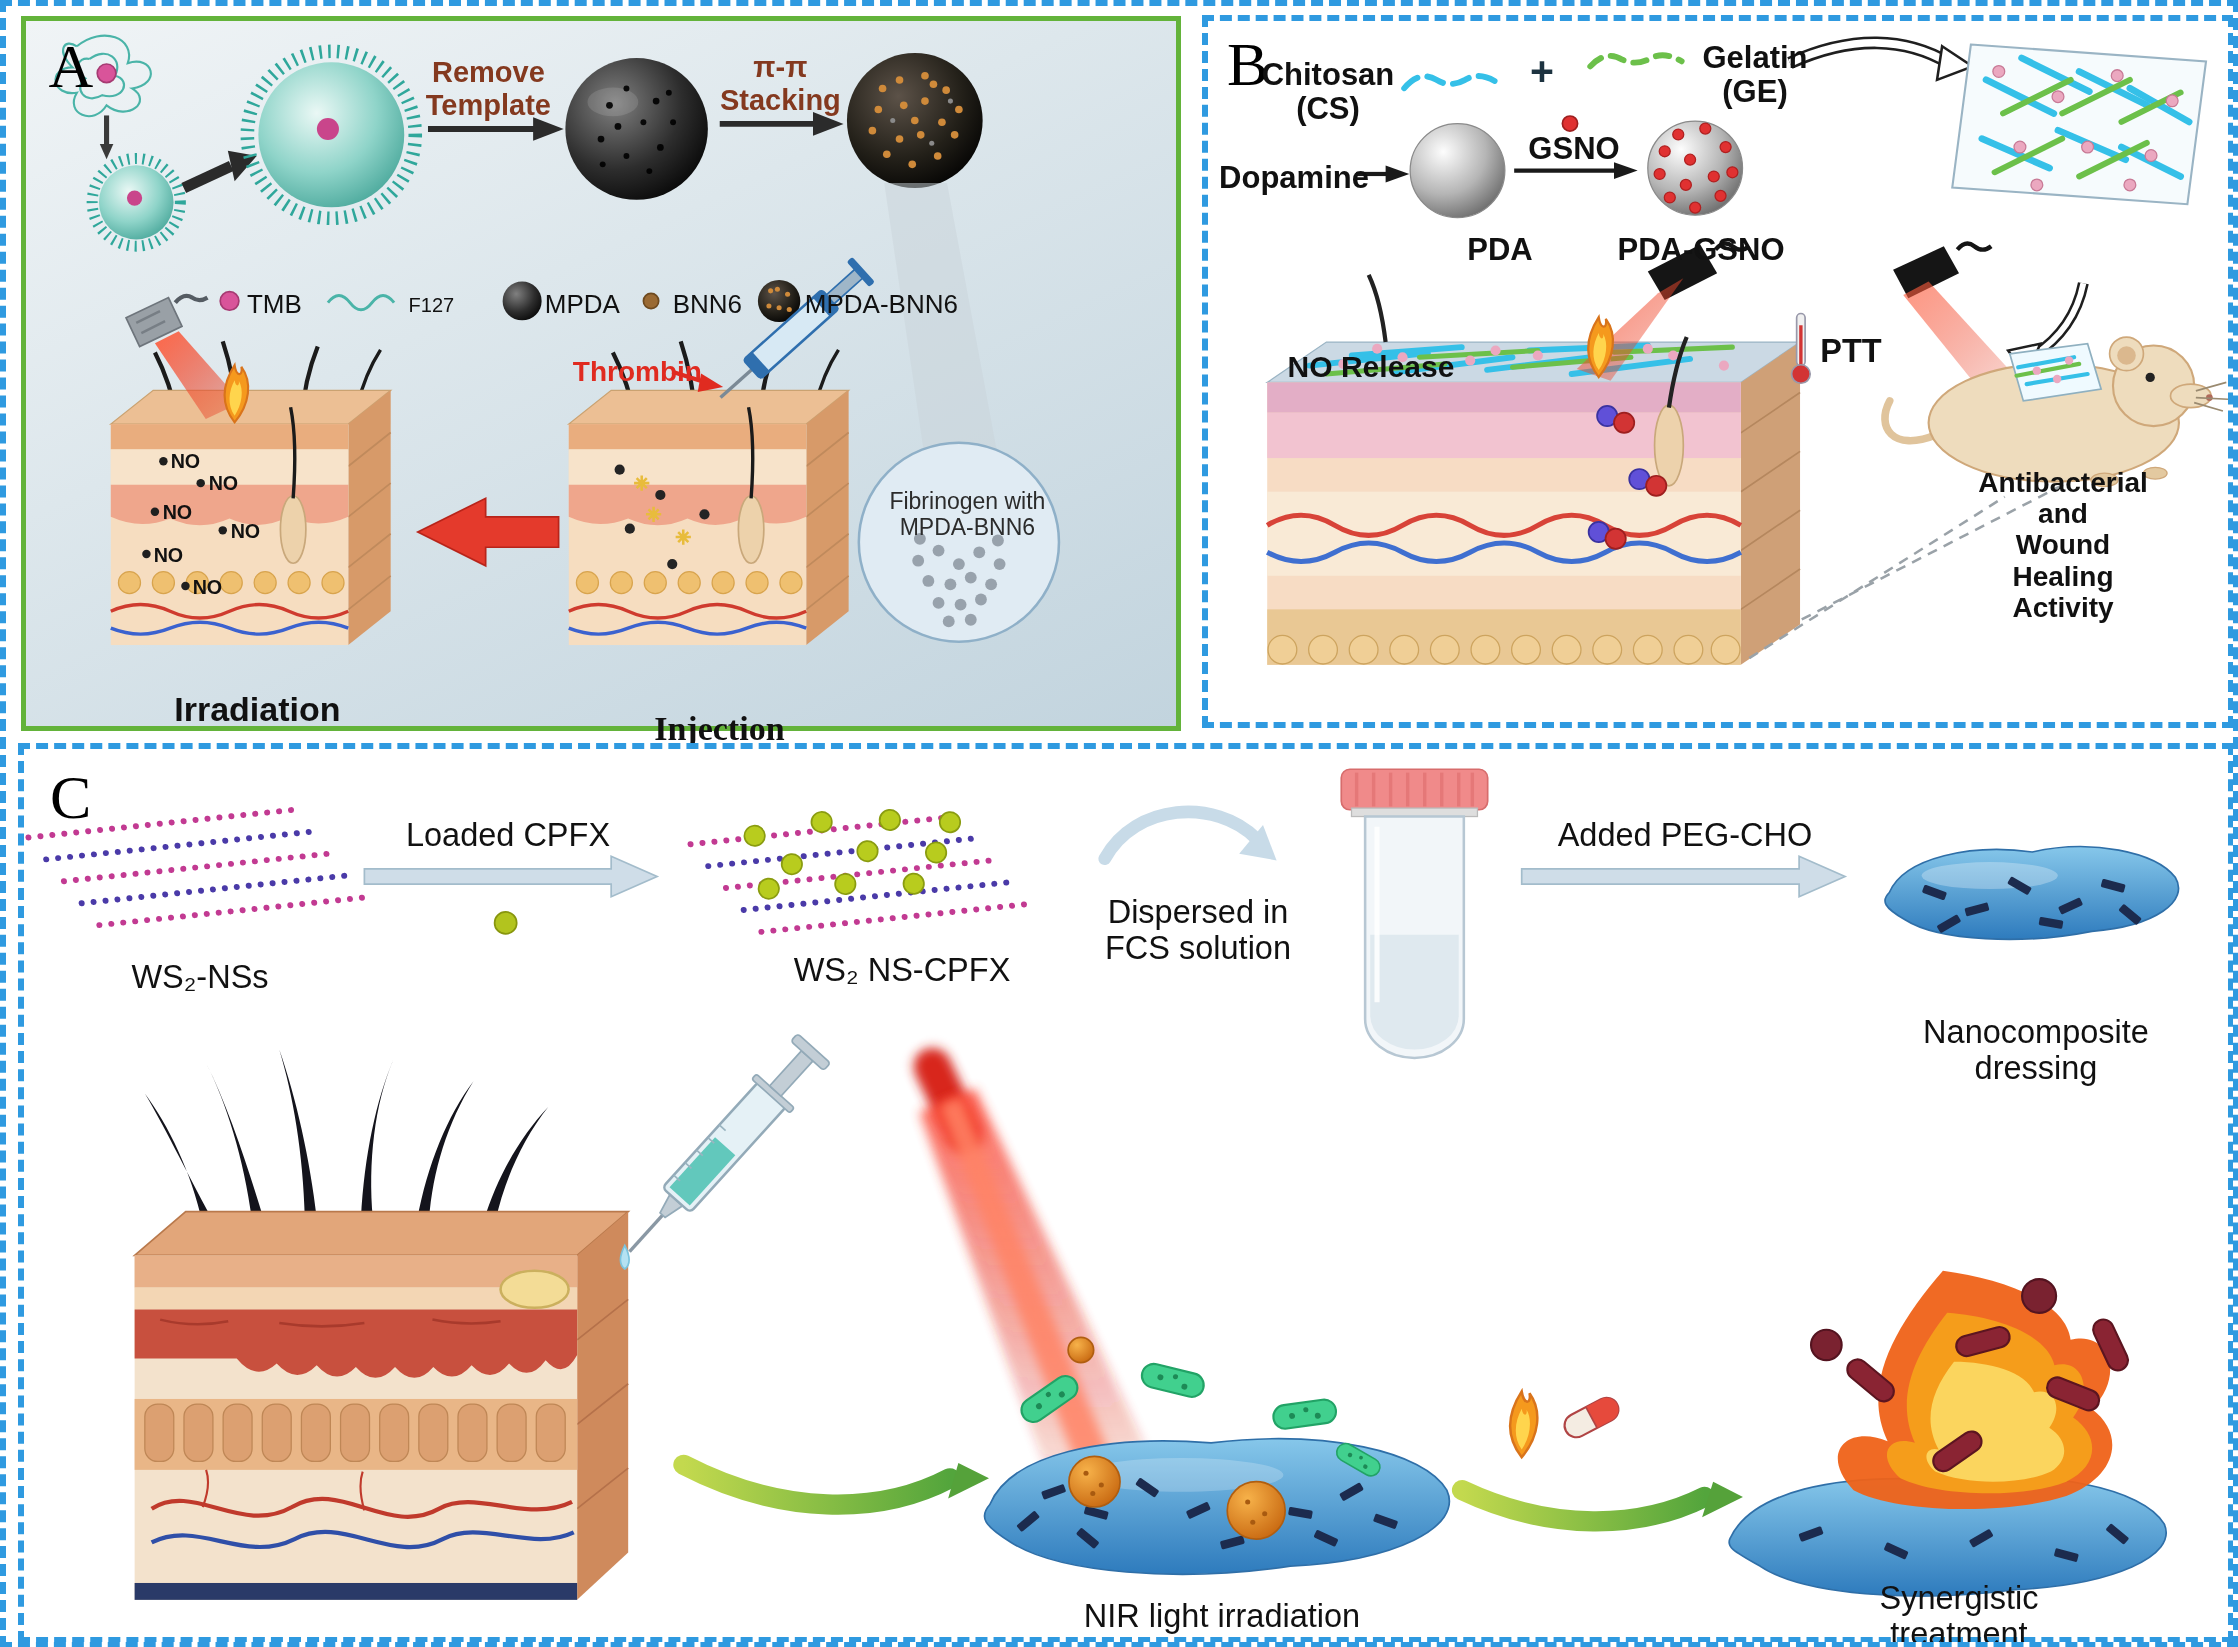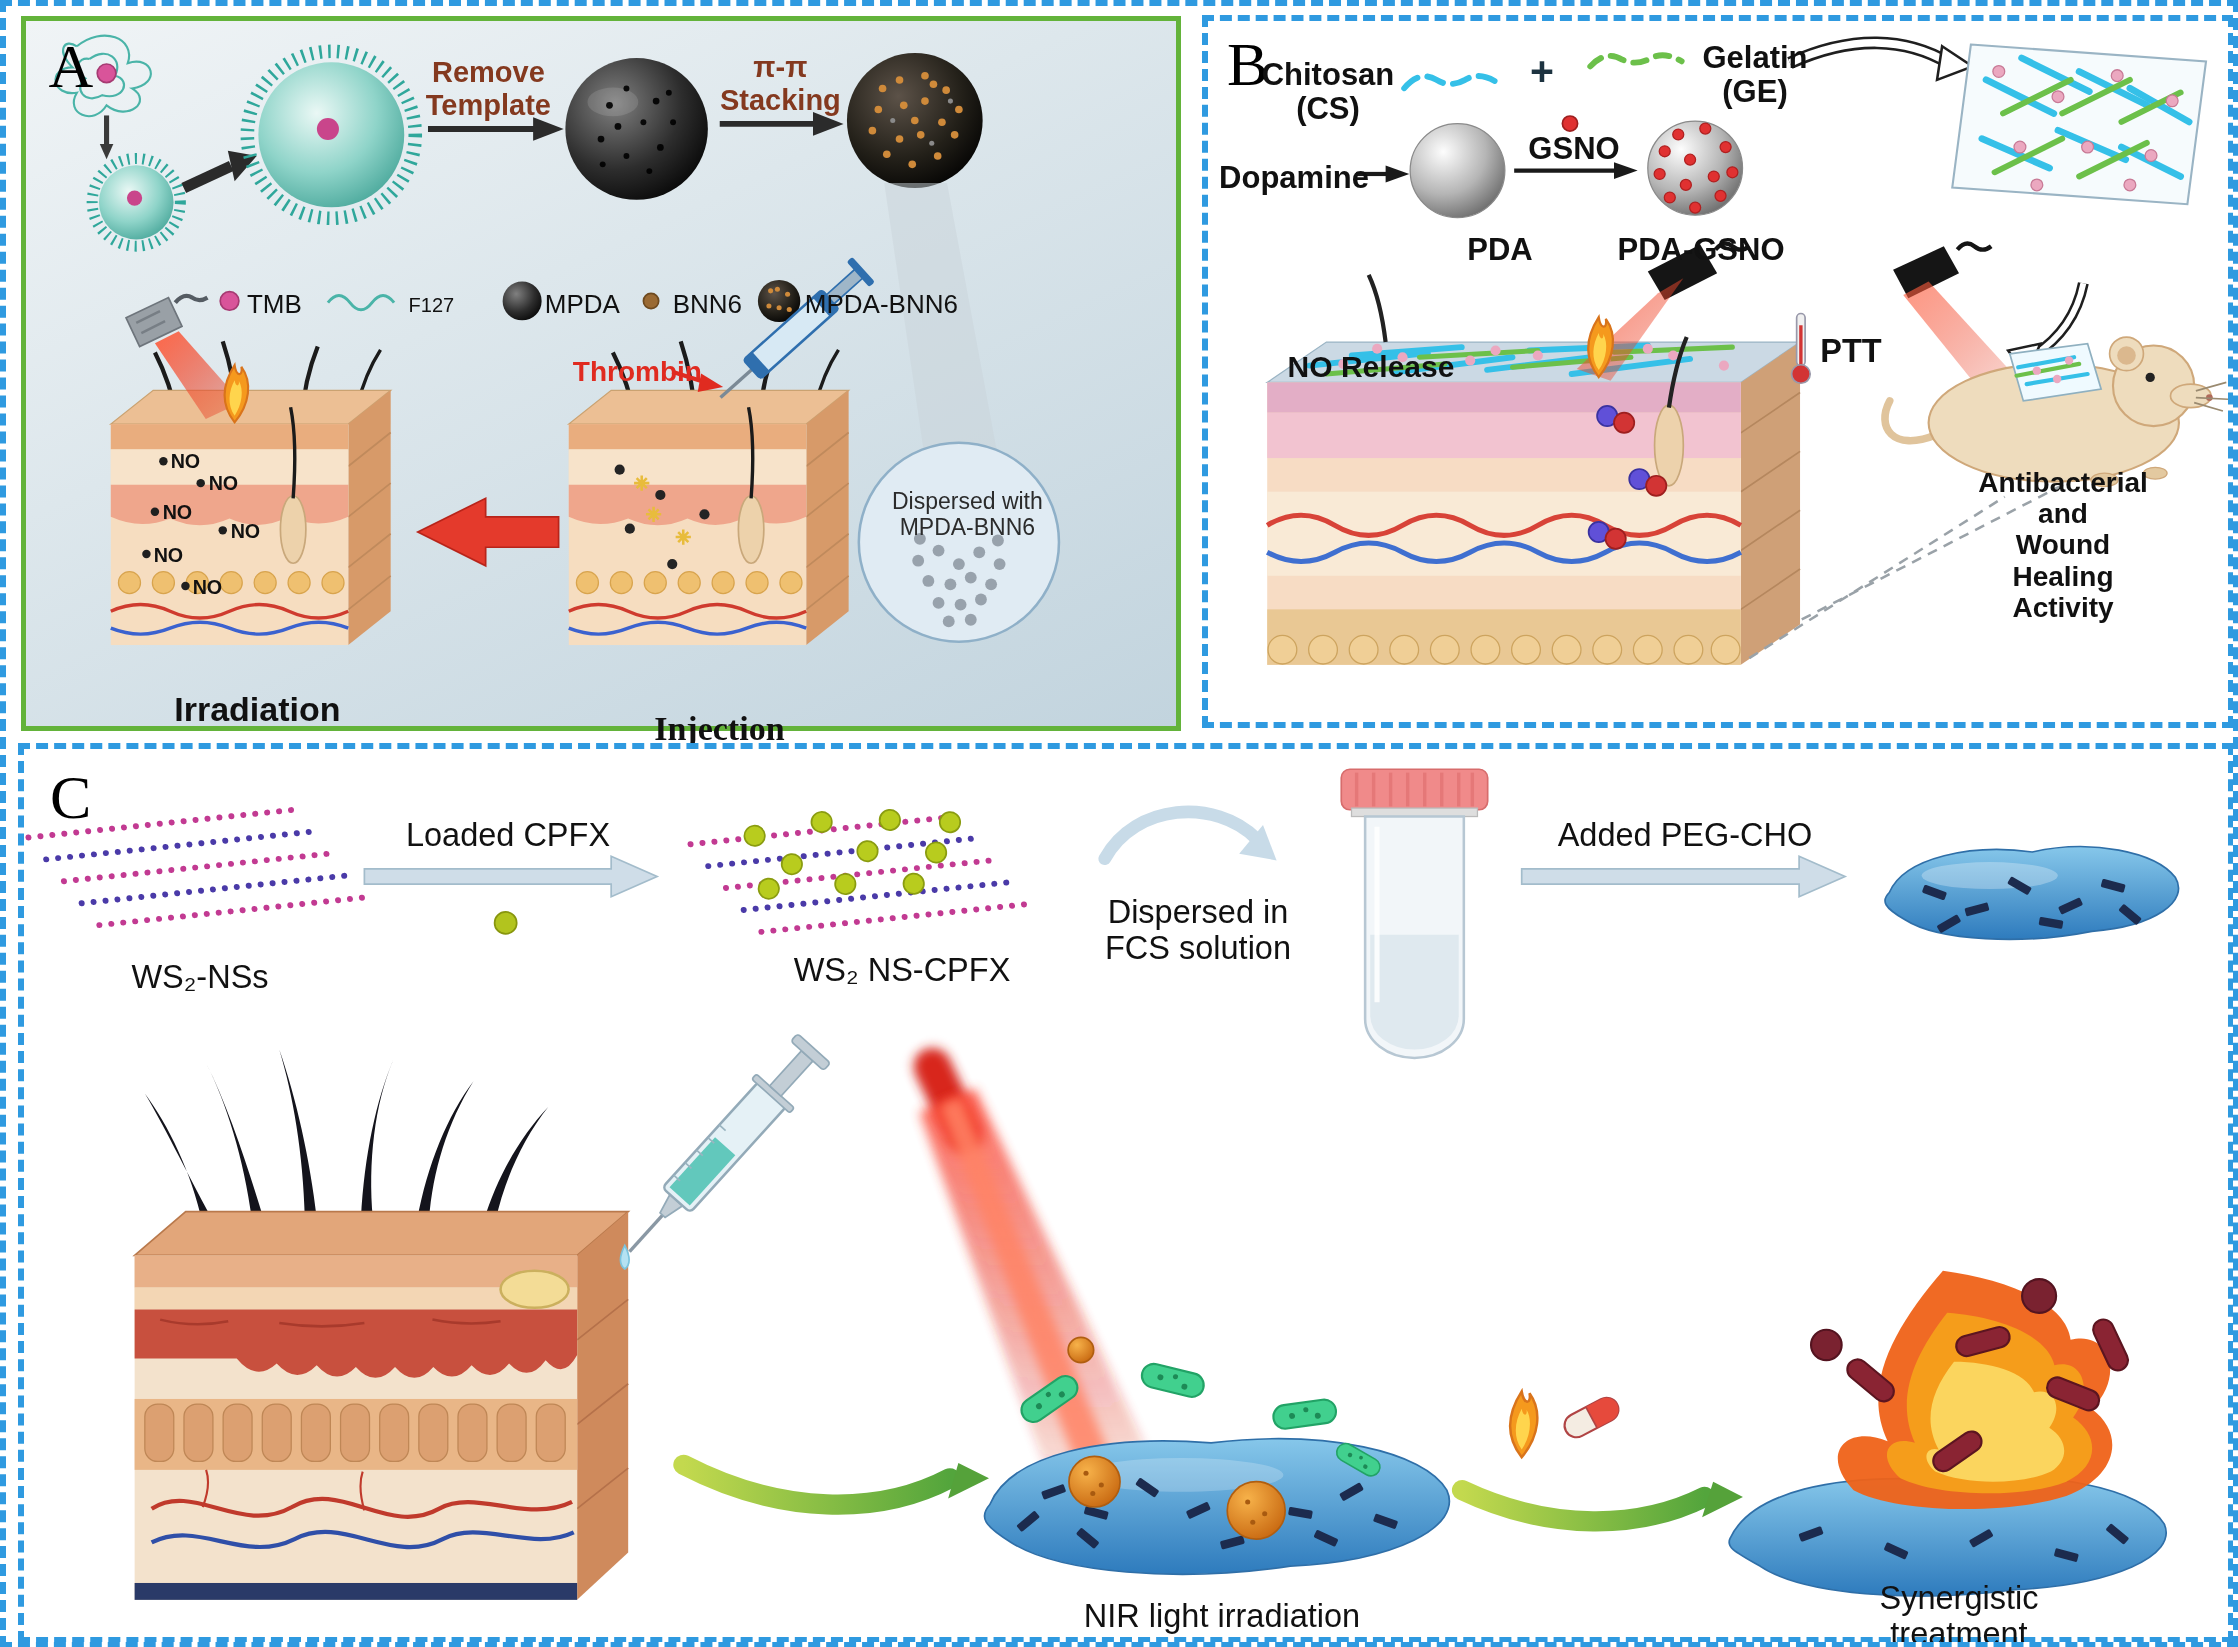--- a/index.html
+++ b/index.html
@@ -245,21 +245,21 @@
     <div class="lbl b" style="left:462px;top:67px;font-size:29px;color:#84391f;">Remove
 Template</div>
     <div class="lbl b" style="left:754px;top:62px;font-size:29px;color:#84391f;">π-π
 Stacking</div>
     <div class="lbl" style="left:248px;top:284px;font-size:26px;">TMB</div>
     <div class="lbl" style="left:405px;top:284px;font-size:20px;">F127</div>
     <div class="lbl" style="left:556px;top:284px;font-size:26px;">MPDA</div>
     <div class="lbl" style="left:681px;top:284px;font-size:26px;">BNN6</div>
     <div class="lbl" style="left:855px;top:284px;font-size:26px;">MPDA-BNN6</div>
     <div class="lbl b" style="left:611px;top:351px;font-size:28px;color:#e02b20;">Thrombin</div>
-    <div class="lbl" style="left:941px;top:494px;font-size:23px;color:#2b2b2b;width:205px;">Dispersed with
+    <div class="lbl" style="left:941px;top:494px;font-size:23px;color:#2b2b2b;width:205px;">Fibrinogen with
 MPDA-BNN6</div>
     <div class="lbl b" style="left:159px;top:440px;font-size:19.7px;">NO</div>
     <div class="lbl b" style="left:197px;top:462px;font-size:19.7px;">NO</div>
     <div class="lbl b" style="left:151px;top:491px;font-size:19.7px;">NO</div>
     <div class="lbl b" style="left:142px;top:534px;font-size:19.7px;">NO</div>
     <div class="lbl b" style="left:181px;top:566px;font-size:19.7px;">NO</div>
     <div class="lbl b" style="left:219px;top:510px;font-size:19.7px;">NO</div>
     <div class="lbl b" style="left:231px;top:688px;font-size:34px;">Irradiation</div>
     <div class="lbl b" style="left:693px;top:708px;font-size:34px;font-family:Liberation Serif, serif;">Injection</div>
   </div>
@@ -734,18 +734,19 @@
       </g>
     </svg>
 
     <div class="panel-letter" style="left:26px;top:17px;">C</div>
     <div class="lbl" style="left:176px;top:221px;font-size:32.5px;margin-top:7px;">WS₂-NSs</div>
     <div class="lbl" style="left:484px;top:86px;font-size:32.5px;">Loaded CPFX</div>
     <div class="lbl" style="left:842px;top:221px;font-size:32.5px;margin-left:36px;">WS₂ NS-CPFX</div>
     <div class="lbl" style="left:1174px;top:181px;font-size:32.5px;">Dispersed in
 FCS solution</div>
     <div class="lbl" style="left:1661px;top:86px;font-size:32.5px;">Added PEG-CHO</div>
+    <div class="lbl" style="left:2012px;top:301px;font-size:32.5px;">Nanocomposite dressing</div>
     <div class="lbl" style="left:1198px;top:867px;font-size:32.5px;">NIR light irradiation</div>
     <div class="lbl" style="left:1935px;top:867px;font-size:32.5px;">Synergistic treatment</div>
   </div>
 
 </div>
 
 
 </body></html>

